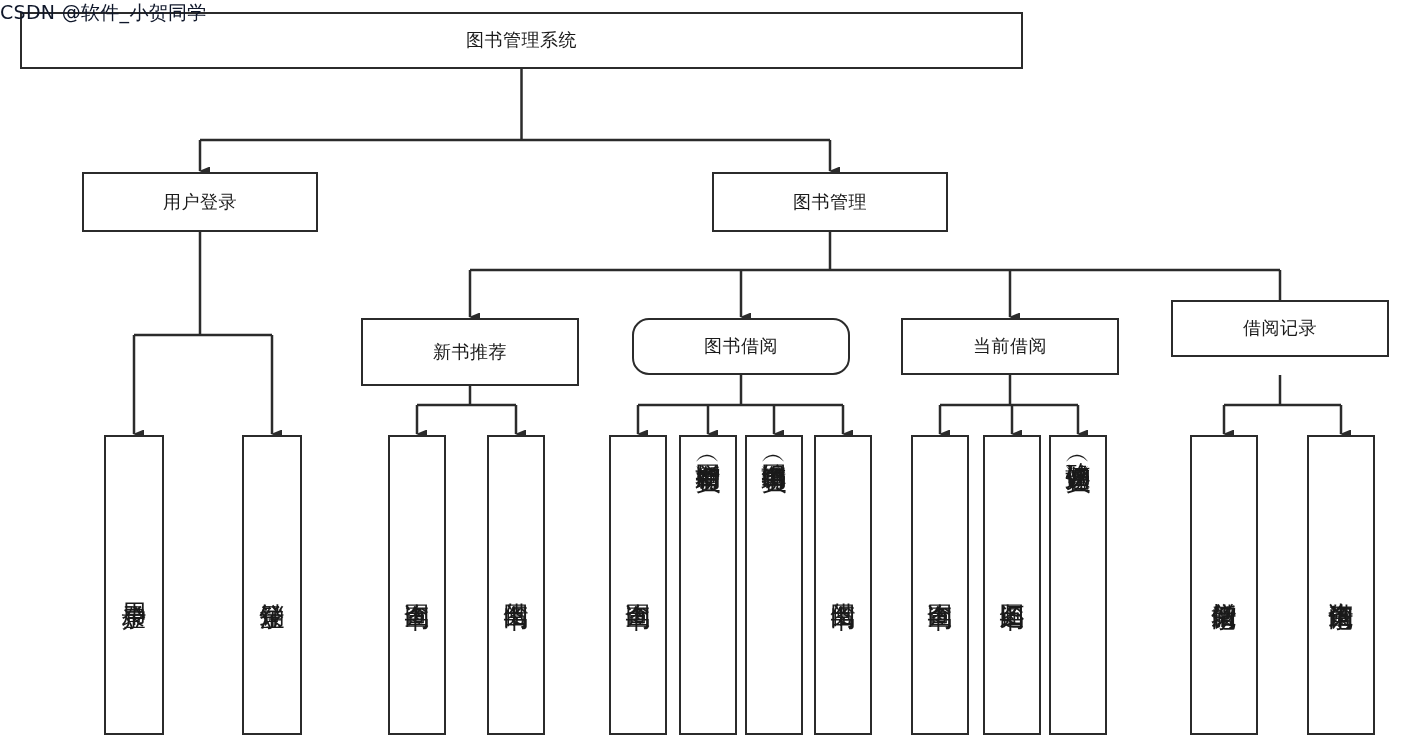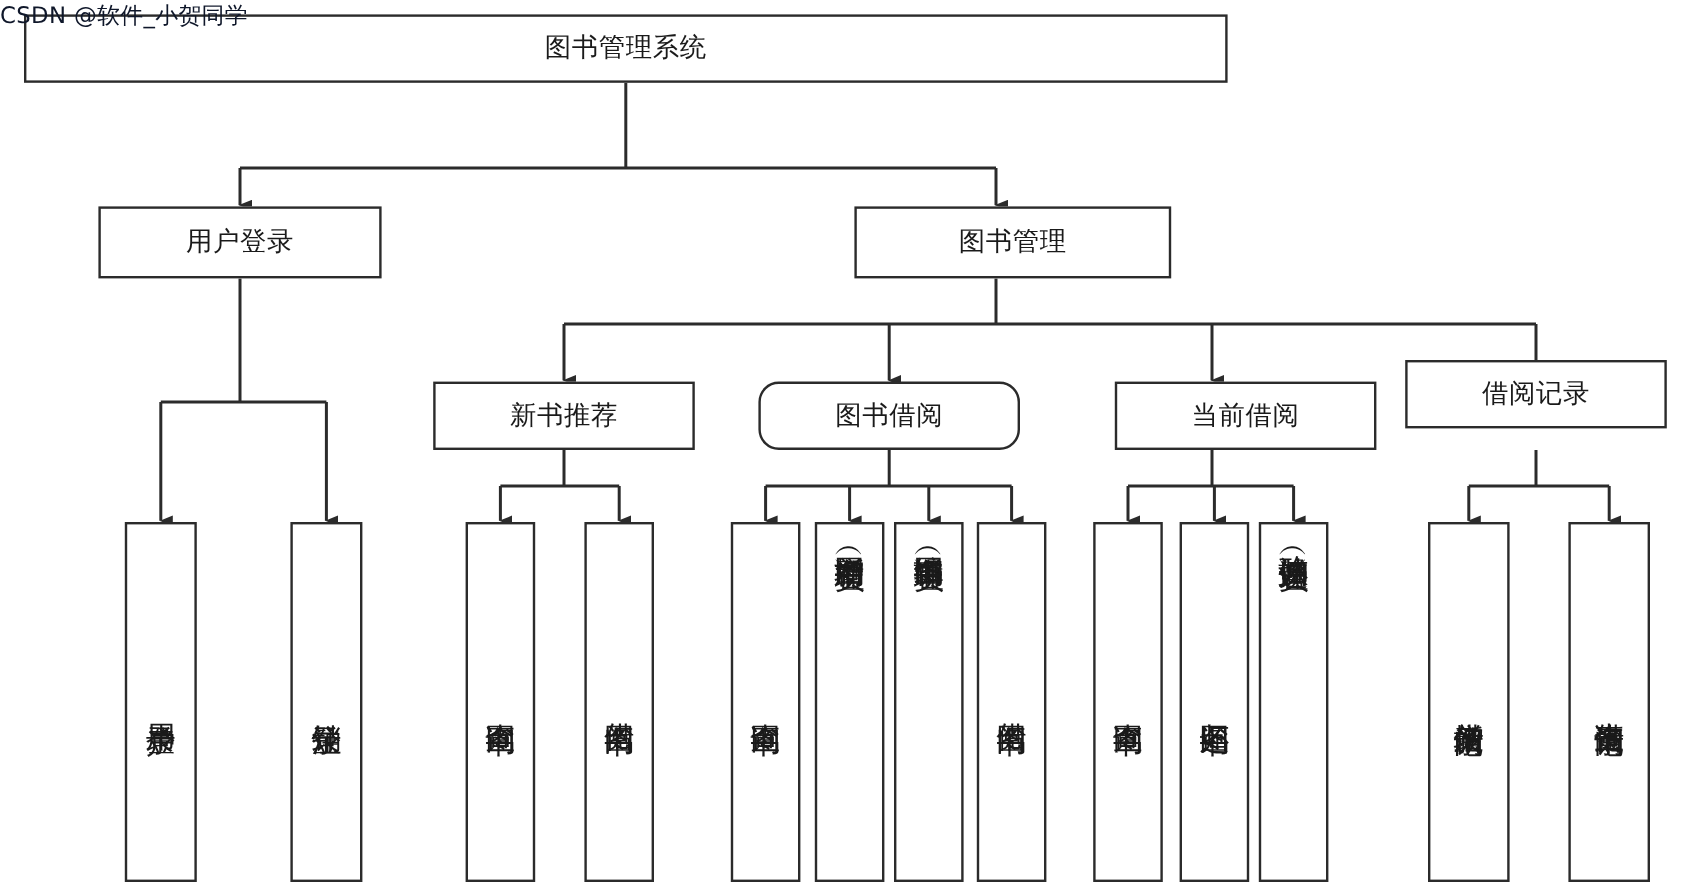--- a/index.html
+++ b/index.html
@@ -34,21 +34,21 @@
     justify-content: center;
     color: #1a1a1a;
   }
   .node-label {
     display: block;
     text-align: center;
     line-height: 1.15;
     white-space: pre;
   }
   .node.horizontal .node-label {
-    font-size: 22px;
+    font-size: 18px;
     letter-spacing: 0.5px;
   }
   .node.vertical {
     align-items: flex-start;
     padding-top: 6px;
   }
   .node.vertical .node-label {
     writing-mode: vertical-rl;
     text-orientation: upright;
     font-size: 25px;
@@ -114,30 +114,30 @@
         <line x1="1341" y1="405" x2="1341" y2="434" stroke="#2b2b2b" stroke-width="2.5" marker-end="url(#arrowhead)"></line>
       </g>
   </svg>
   <div id="node-layer">
       <div class="node horizontal" style="left: 20px; top: 12px; width: 1003px; height: 57px;">
         <span class="node-label">图书管理系统</span>
       </div>
       <div class="node horizontal" style="left: 82px; top: 172px; width: 236px; height: 60px;">
         <span class="node-label">用户登录</span>
       </div>
-      <div class="node horizontal" style="left: 712px; top: 172px; width: 264px; height: 60px;">
+      <div class="node horizontal" style="left: 712px; top: 172px; width: 236px; height: 60px;">
         <span class="node-label">图书管理</span>
       </div>
-      <div class="node horizontal" style="left: 361px; top: 318px; width: 218px; height: 57px;">
+      <div class="node horizontal" style="left: 361px; top: 318px; width: 218px; height: 68px;">
         <span class="node-label">新书推荐</span>
       </div>
       <div class="node horizontal" style="left: 632px; top: 318px; width: 218px; height: 57px; border-radius: 17px;">
         <span class="node-label">图书借阅</span>
       </div>
-      <div class="node horizontal" style="left: 901px; top: 318px; width: 218px; height: 57px; margin-left: 28px;">
+      <div class="node horizontal" style="left: 901px; top: 318px; width: 218px; height: 57px;">
         <span class="node-label">当前借阅</span>
       </div>
       <div class="node horizontal" style="left: 1171px; top: 300px; width: 218px; height: 57px;">
         <span class="node-label">借阅记录</span>
       </div>
       <div class="node vertical centered" style="left: 104px; top: 435px; width: 60px; height: 300px;">
         <span class="node-label">用户登录</span>
       </div>
       <div class="node vertical centered" style="left: 242px; top: 435px; width: 60px; height: 300px;">
         <span class="node-label">注销登录</span>

